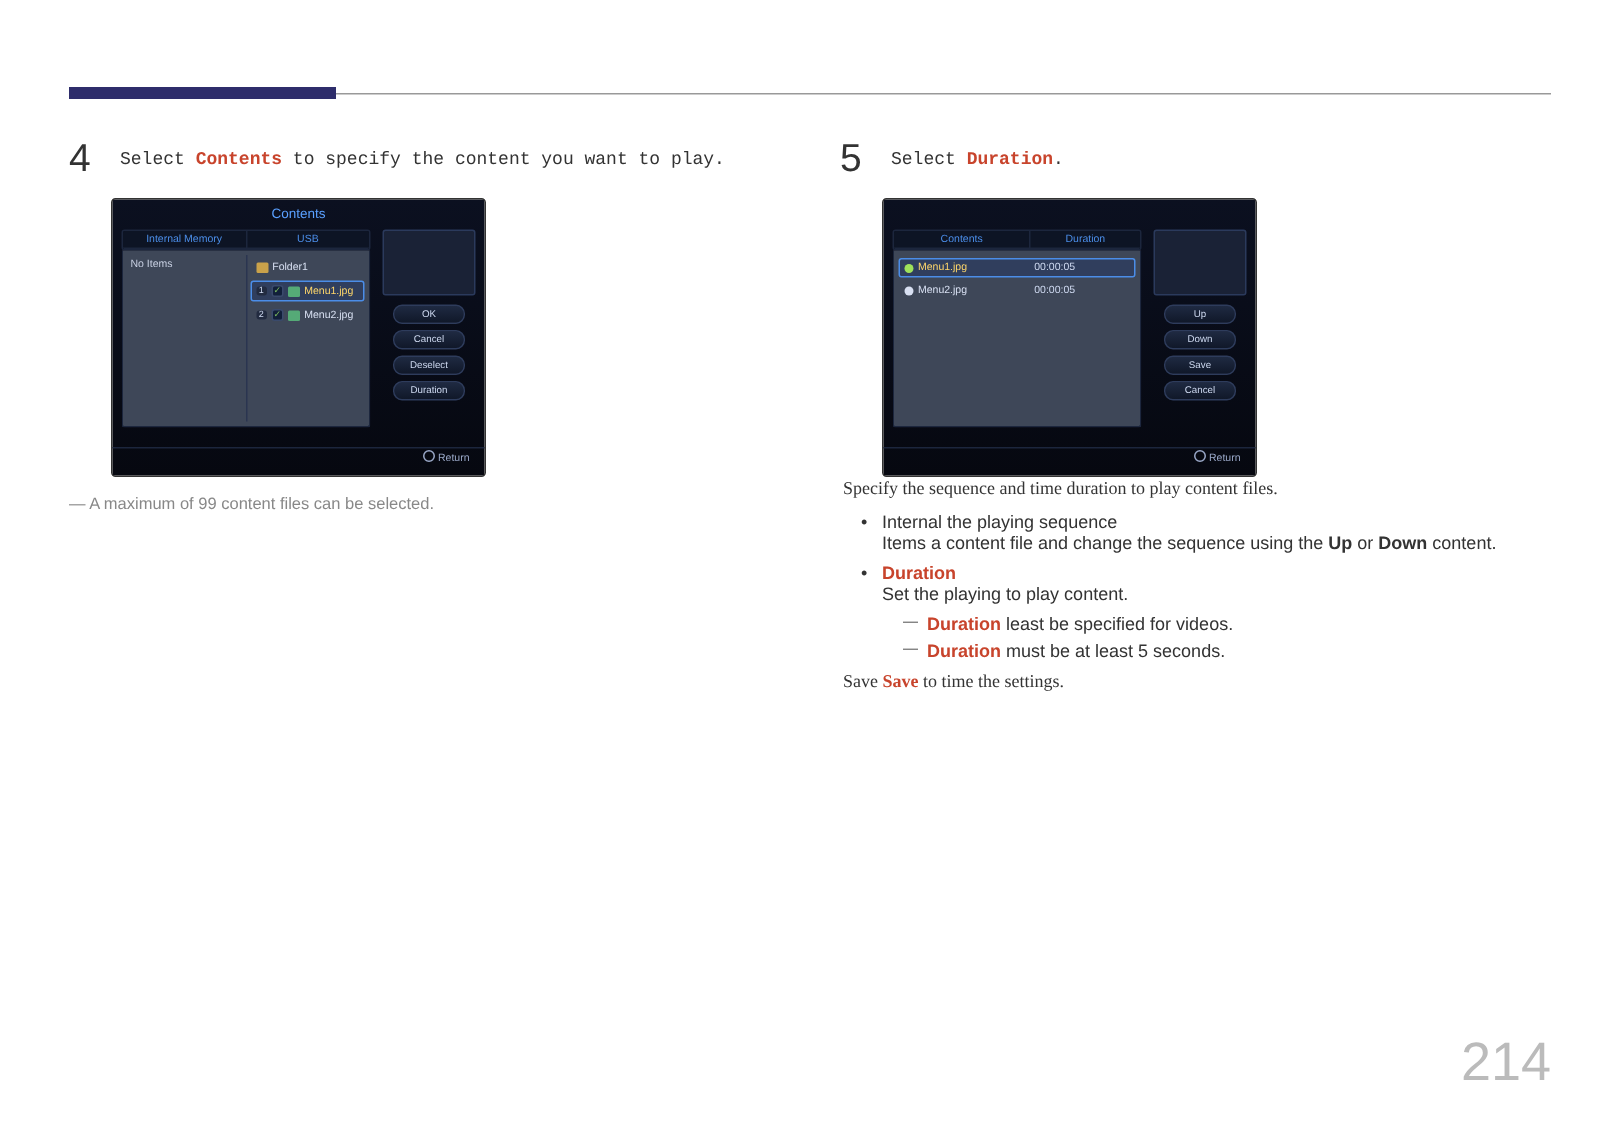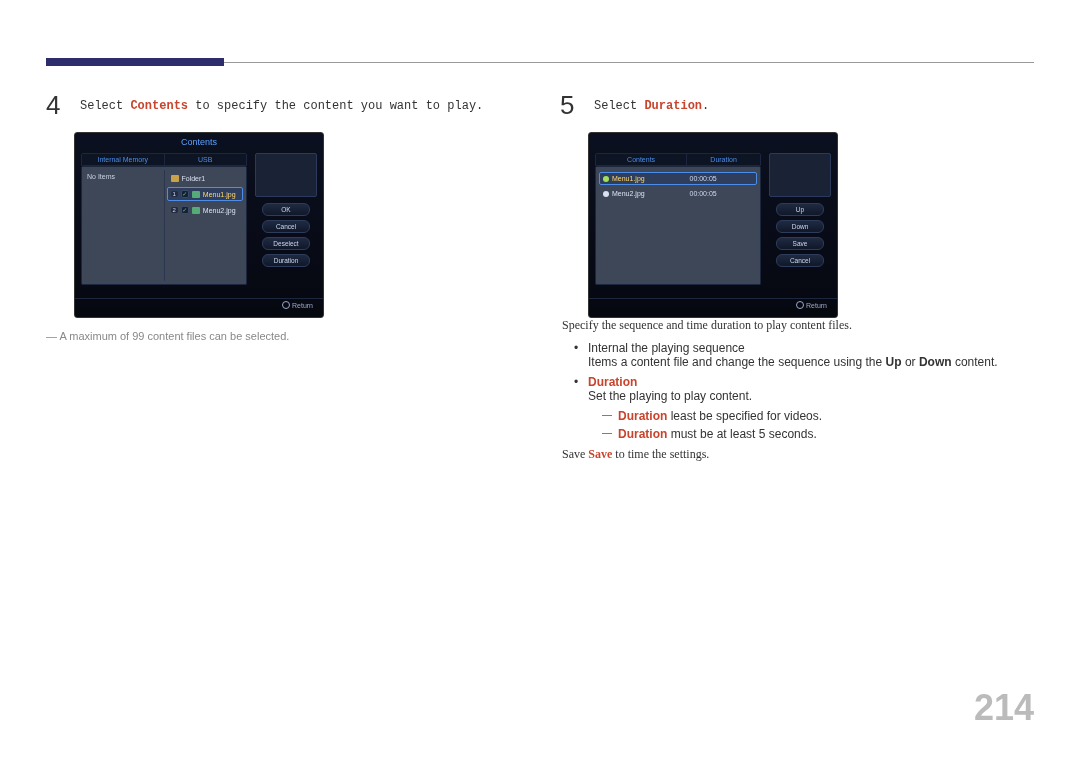--- a/index.html
+++ b/index.html
@@ -47,21 +47,21 @@
   ul.bullets > li::before { content: "•"; position: absolute; left: 0; top: 0; }
   ul.subdash { list-style: none; margin: 6px 0 0 14px; }
   ul.subdash > li { font-size: 12px; color: #333; margin: 4px 0; position: relative; padding-left: 16px; }
   ul.subdash > li::before { content: "―"; position: absolute; left: 0; top: 0; color: #555; font-size: 10px; }
   .page-num {
     position: absolute;
     right: 46px;
     bottom: 34px;
     font-size: 36px;
     color: #bbb;
-    font-weight: 700;
+    font-weight: 400;
   }
 
   
   .device {
     width: 250px;
     height: 186px;
     background: linear-gradient(#0b1020, #060810);
     border: 1px solid #333;
     border-radius: 3px;
     margin: 4px 0 0 28px;

